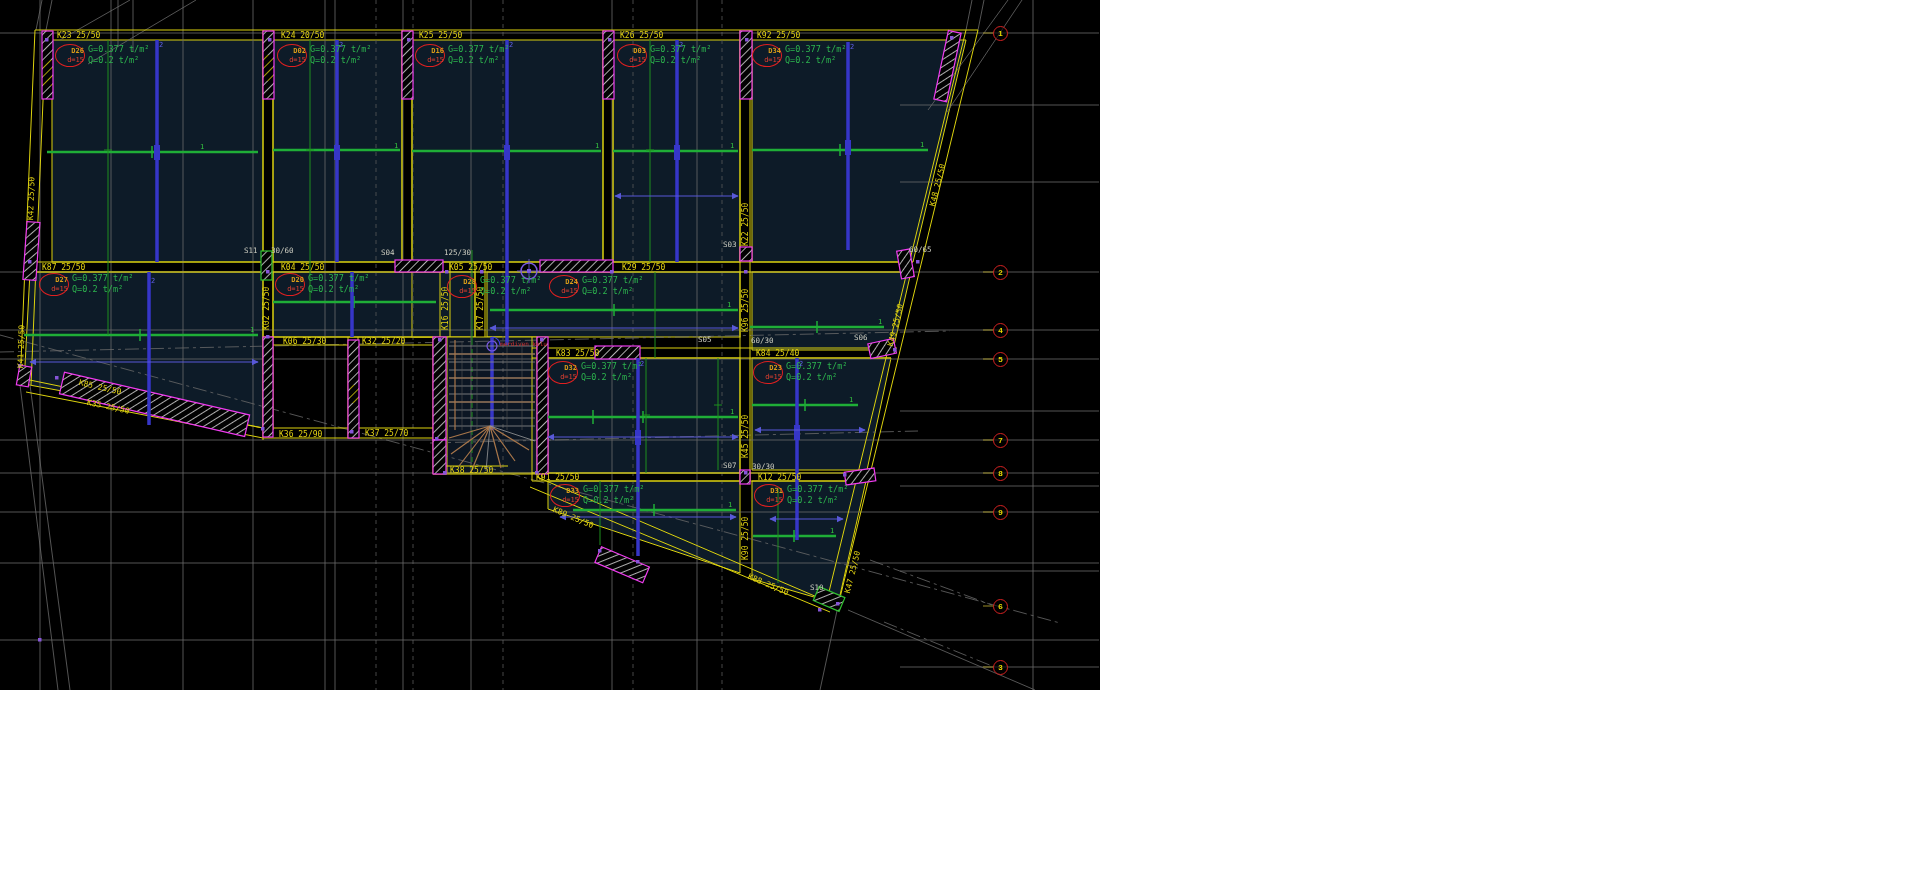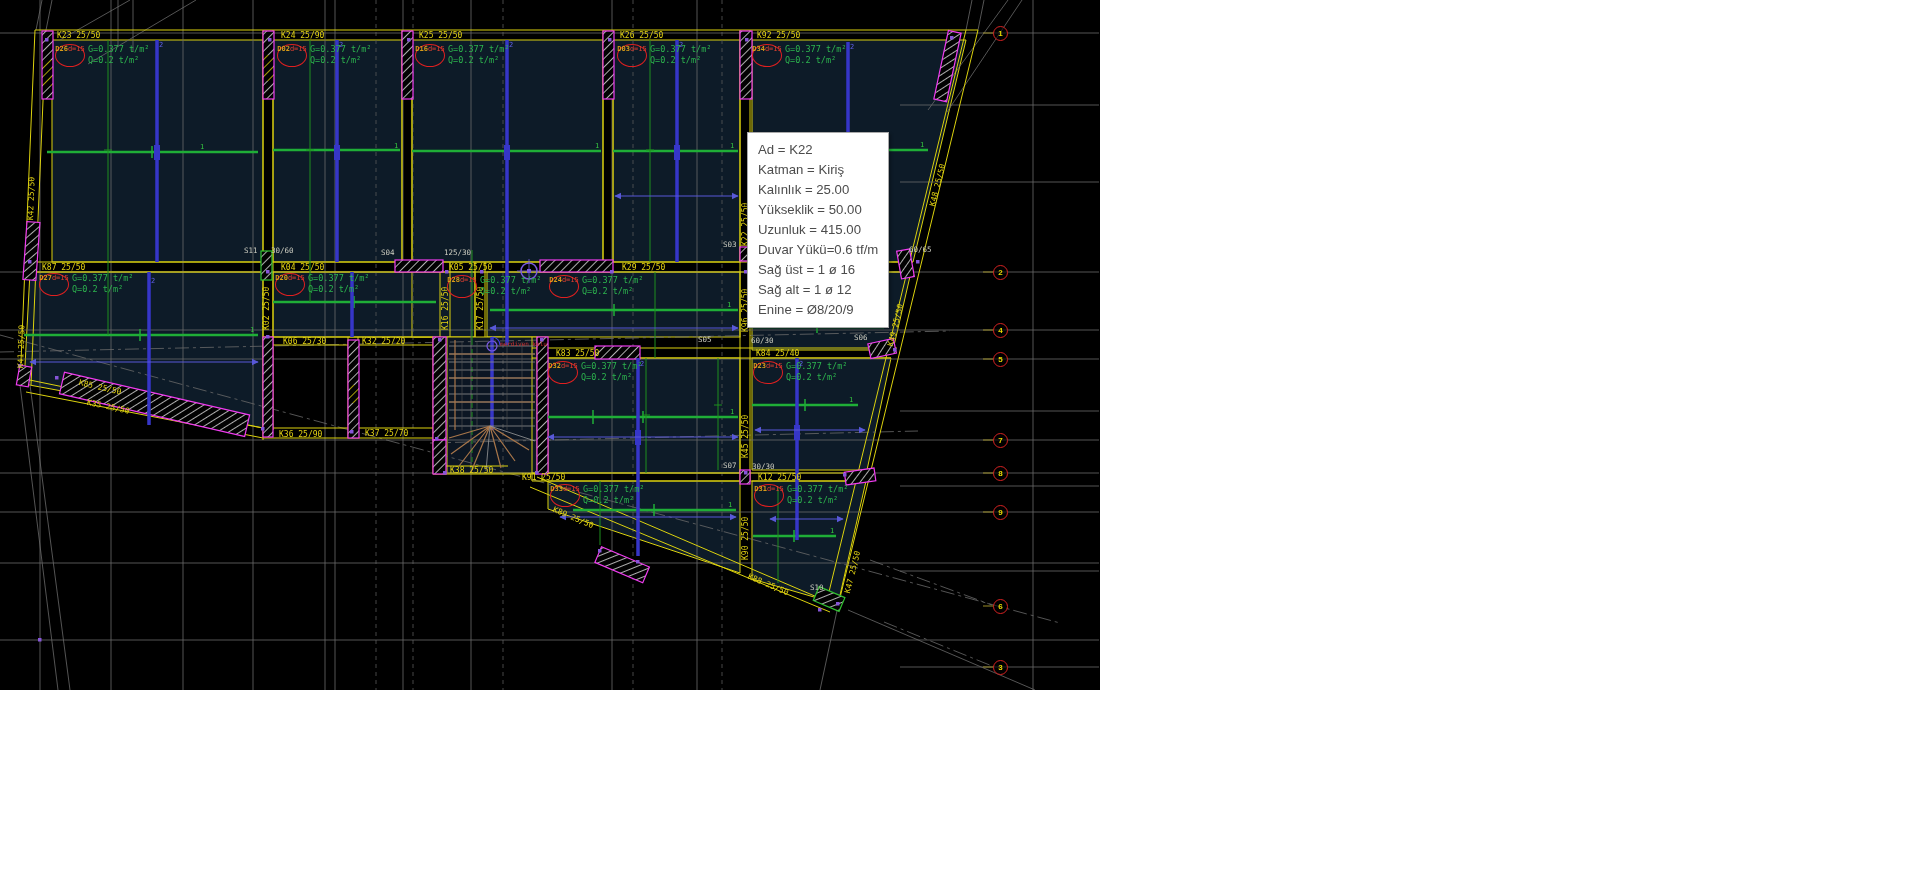--- a/index.html
+++ b/index.html
@@ -4,21 +4,21 @@
 <style>
   html,body{margin:0;padding:0;background:#ffffff;}
   #page{position:relative;width:1914px;height:881px;background:#ffffff;overflow:hidden;
         font-family:"Liberation Sans",sans-serif;}
   #canvas{position:absolute;left:0;top:0;width:1100px;height:690px;background:#000000;overflow:hidden;}
   #canvas svg{position:absolute;left:0;top:0;}
   .bl{position:absolute;font:8px/9px "DejaVu Sans Mono",monospace;color:#e3d313;white-space:nowrap;z-index:6;}
   .v0{transform-origin:0 0;}
   .nl{position:absolute;font:7.5px/8px "DejaVu Sans Mono",monospace;color:#cfcfc2;white-space:nowrap;z-index:6;}
   .slab{position:absolute;display:flex;gap:3px;align-items:flex-start;z-index:6;}
-  .sb{width:28px;height:21px;border:1.5px solid #e02020;border-radius:50%;display:flex;flex-direction:row;justify-content:center;text-align:center;flex:0 0 auto;}
+  .sb{width:28px;height:21px;border:1.5px solid #e02020;border-radius:50%;display:flex;flex-direction:column;justify-content:center;text-align:center;flex:0 0 auto;align-items:flex-end;}
   .si{font:700 7px/9px "DejaVu Sans Mono",monospace;color:#d89b18;}
   .sd{font:7px/8px "DejaVu Sans Mono",monospace;color:#e04030;}
   .sg,.sq{font:8.5px/11px "DejaVu Sans Mono",monospace;color:#2db44e;white-space:nowrap;}
   .ab{position:absolute;width:13px;height:13px;border:1.5px solid #d42222;border-radius:50%;color:#e8d800;
       font:700 8px/13px "Liberation Sans",sans-serif;text-align:center;z-index:7;background:rgba(0,0,0,.6);}
   .tip{position:absolute;left:747px;top:132px;background:#ffffff;border:1px solid #a9a9a9;
        padding:7px 10px;box-shadow:2px 2px 3px rgba(0,0,0,.25);z-index:9;}
   .tl{font:13.2px/20px "Liberation Sans",sans-serif;color:#4c4c4c;white-space:nowrap;}
   .mk{position:absolute;font:7px/7px "DejaVu Sans Mono",monospace;white-space:nowrap;z-index:6;}
   .gm{color:#35c93f;} .bm{color:#5f5fe8;}
@@ -199,36 +199,36 @@
       </g>
       <g stroke="#7a5ae0" fill="none">
         <circle cx="529" cy="271" r="8" stroke-width="1.5"></circle>
         <path d="M529,259V283 M517,271H541" stroke-width="0.8"></path>
         <rect x="527" y="269" width="4" height="4" fill="#7a5ae0" stroke="none"></rect>
         <circle cx="492" cy="346" r="5" stroke-width="1.2"></circle>
       </g>
     </svg>
 
     <div class="bl" style="left:57px;top:31px">K23 25/50</div>
-    <div class="bl" style="left:281px;top:31px">K24 25/90</div>
+    <div class="bl" style="left:281px;top:31px">K24 20/50</div>
     <div class="bl" style="left:419px;top:31px">K25 25/50</div>
     <div class="bl" style="left:620px;top:31px">K26 25/50</div>
     <div class="bl" style="left:757px;top:31px">K92 25/50</div>
     <div class="bl" style="left:42px;top:263px">K87 25/50</div>
     <div class="bl" style="left:281px;top:263px">K04 25/50</div>
     <div class="bl" style="left:449px;top:263px">K05 25/50</div>
     <div class="bl" style="left:622px;top:263px">K29 25/50</div>
     <div class="bl" style="left:283px;top:337px">K06 25/30</div>
     <div class="bl" style="left:362px;top:337px">K32 25/20</div>
     <div class="bl" style="left:556px;top:349px">K83 25/50</div>
     <div class="bl" style="left:756px;top:349px">K84 25/40</div>
     <div class="bl" style="left:279px;top:430px">K36 25/90</div>
     <div class="bl" style="left:365px;top:429px">K37 25/70</div>
     <div class="bl" style="left:450px;top:466px">K38 25/50</div>
-    <div class="bl" style="left:522px;top:473px">K91 25/50</div>
+    <div class="bl" style="left:536px;top:473px">K91 25/50</div>
     <div class="bl" style="left:758px;top:473px">K12 25/50</div>
 
     <div class="bl v0" style="left:741px;top:246px;transform:rotate(-90deg)">K22 25/50</div>
     <div class="bl v0" style="left:262px;top:330px;transform:rotate(-90deg)">K02 25/50</div>
     <div class="bl v0" style="left:441px;top:330px;transform:rotate(-90deg)">K16 25/50</div>
     <div class="bl v0" style="left:476px;top:330px;transform:rotate(-90deg)">K17 25/50</div>
     <div class="bl v0" style="left:741px;top:332px;transform:rotate(-90deg)">K96 25/50</div>
     <div class="bl v0" style="left:741px;top:458px;transform:rotate(-90deg)">K45 25/50</div>
     <div class="bl v0" style="left:741px;top:560px;transform:rotate(-90deg)">K90 25/50</div>
     <div class="bl v0" style="left:26px;top:220px;transform:rotate(-88deg)">K42 25/50</div>
@@ -411,26 +411,15 @@
     <div class="ab" style="left:993px;top:26px">1</div>
     <div class="ab" style="left:993px;top:265px">2</div>
     <div class="ab" style="left:993px;top:323px">4</div>
     <div class="ab" style="left:993px;top:352px">5</div>
     <div class="ab" style="left:993px;top:433px">7</div>
     <div class="ab" style="left:993px;top:466px">8</div>
     <div class="ab" style="left:993px;top:505px">9</div>
     <div class="ab" style="left:993px;top:599px">6</div>
     <div class="ab" style="left:993px;top:660px">3</div>
 
-    <div class="tip">
-      <div class="tl">Ad = K22</div>
-      <div class="tl">Katman = Kiriş</div>
-      <div class="tl">Kalınlık = 25.00</div>
-      <div class="tl">Yükseklik = 50.00</div>
-      <div class="tl">Uzunluk = 415.00</div>
-      <div class="tl">Duvar Yükü=0.6 tf/m</div>
-      <div class="tl">Sağ üst = 1 ø 16</div>
-      <div class="tl">Sağ alt = 1 ø 12</div>
-      <div class="tl">Enine = Ø8/20/9</div>
-    </div>
 
   </div>
 </div>
 
 </body></html>

